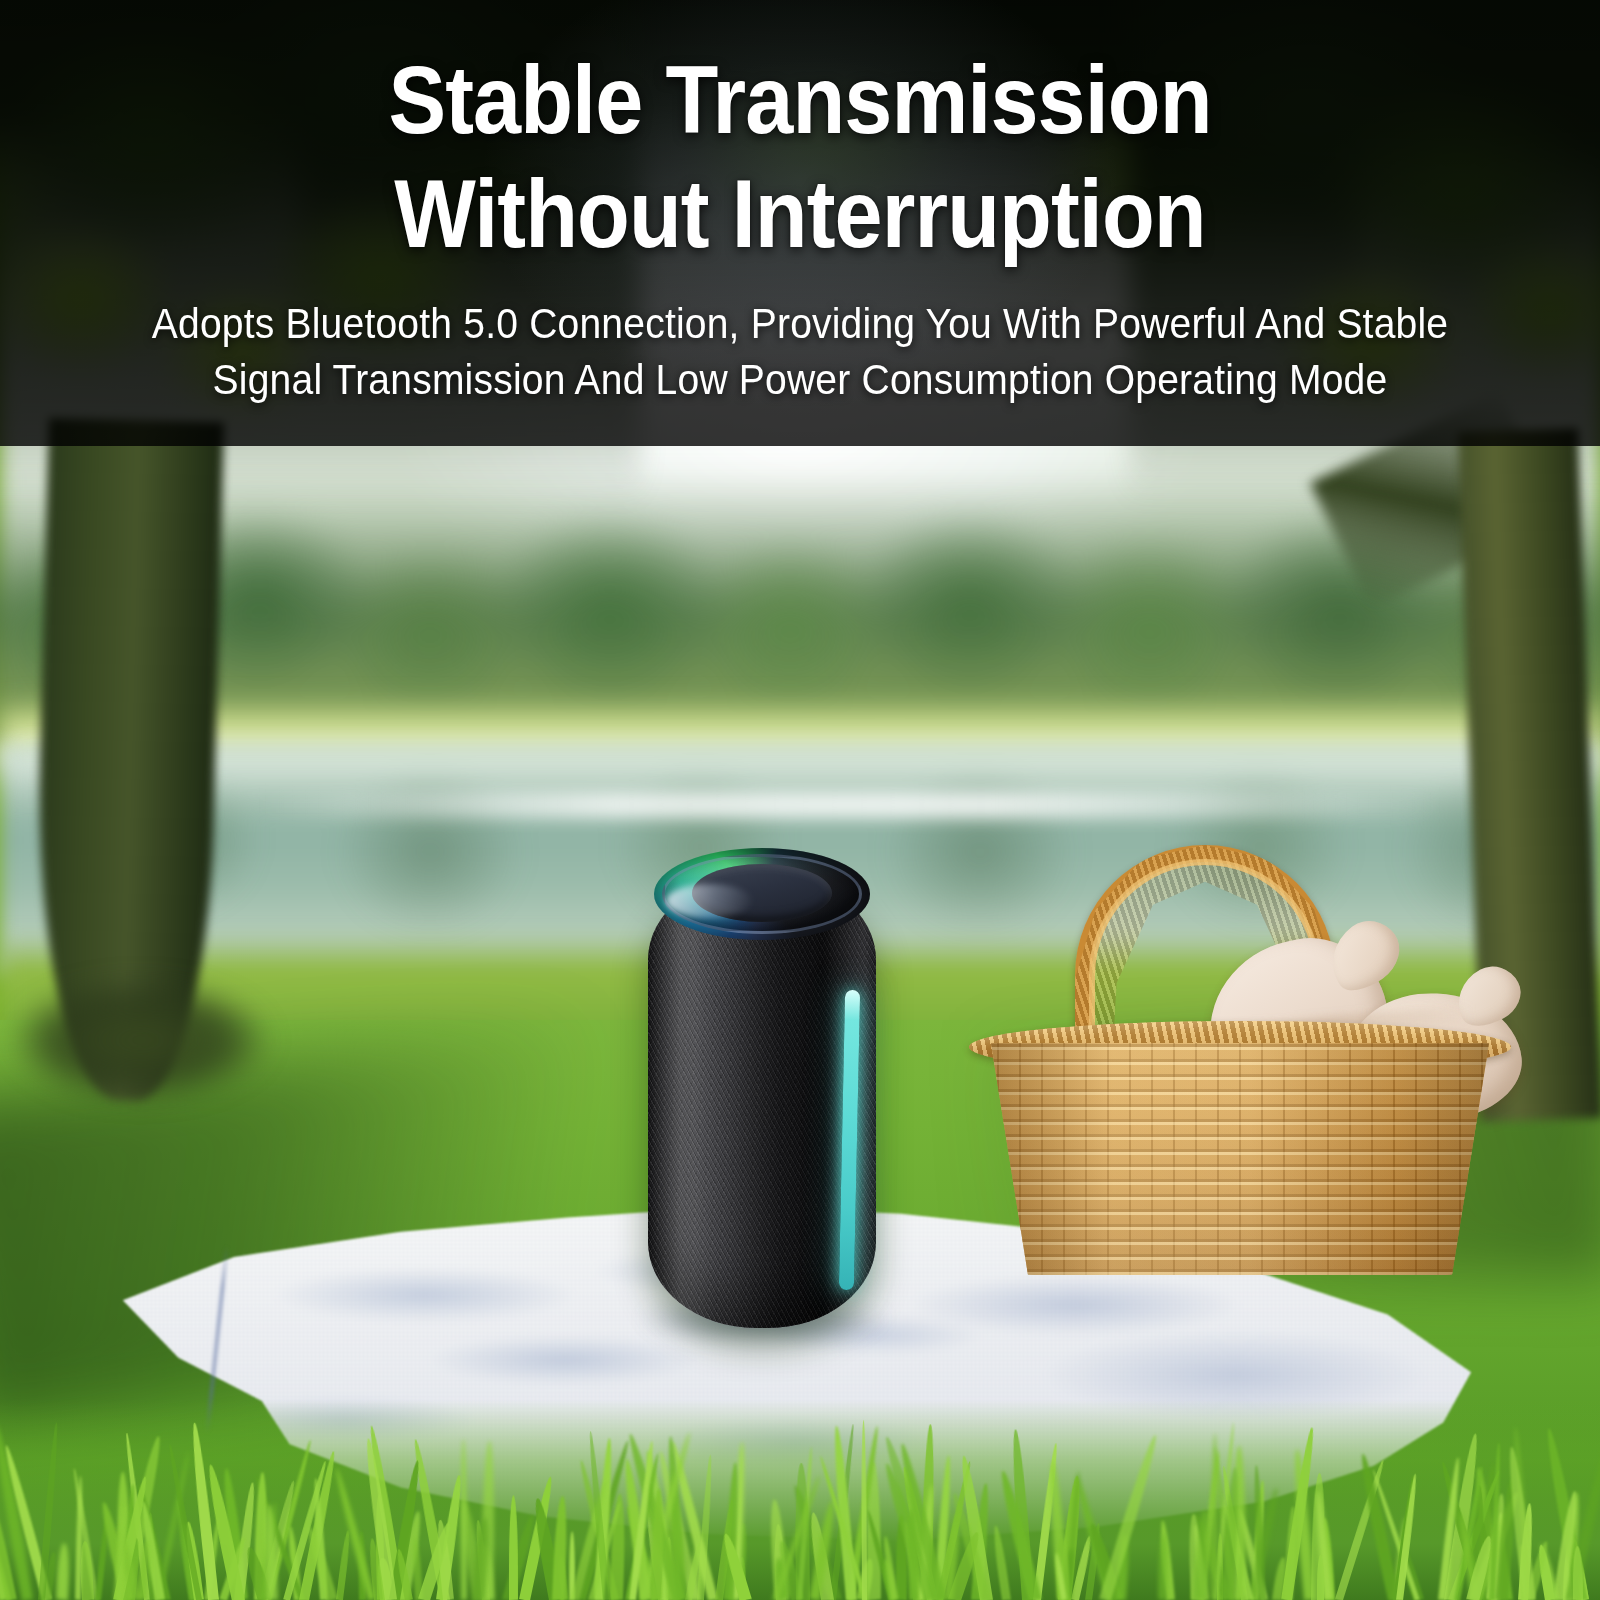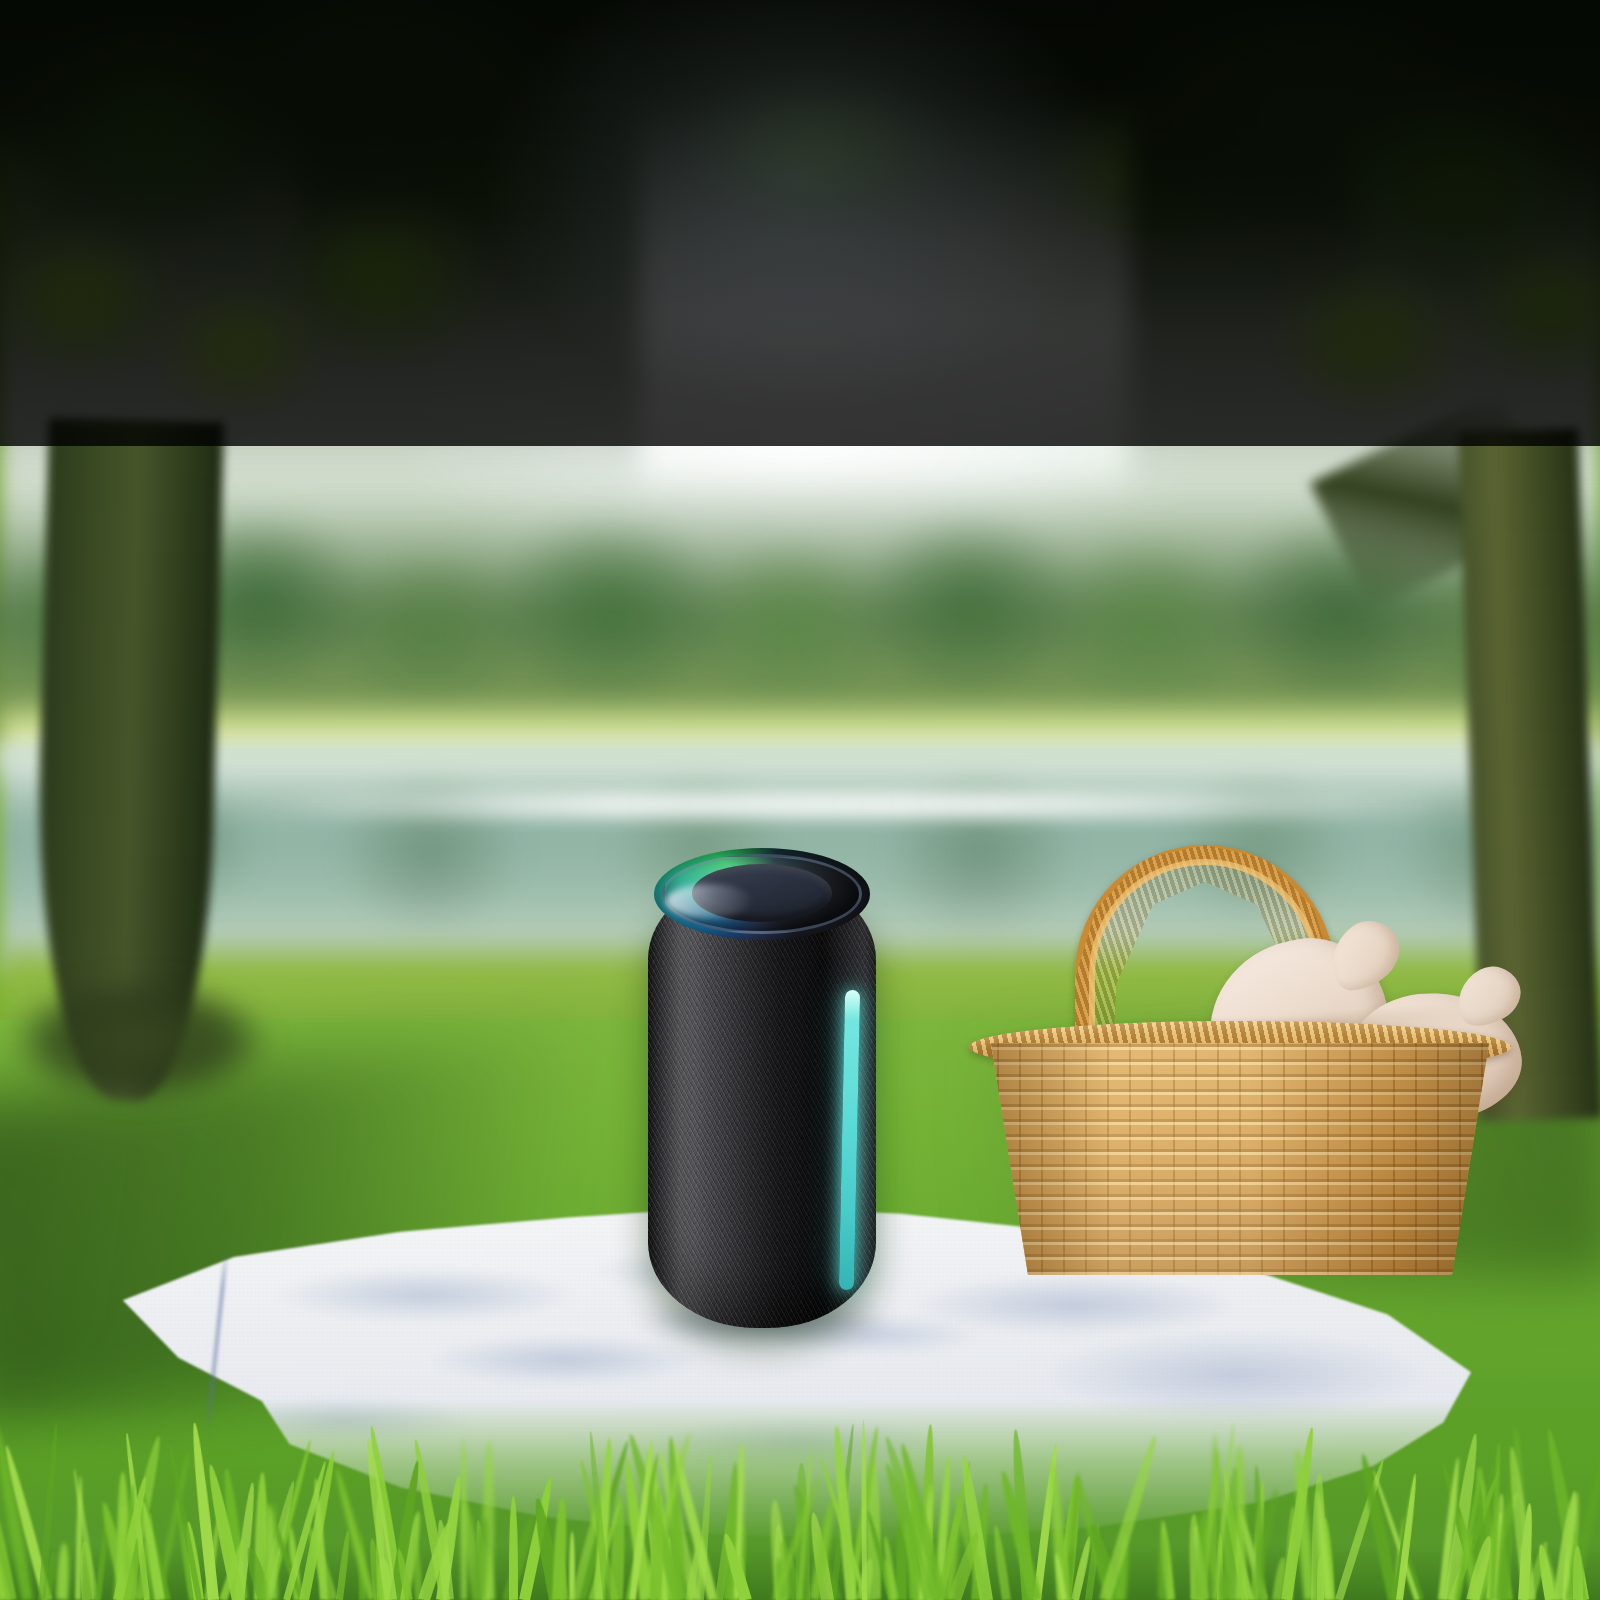--- a/index.html
+++ b/index.html
@@ -732,14 +732,20 @@
         <div class="blade" style="left: 137.39px; height: 59.8924px; width: 10.1289px; background: rgb(127, 196, 47); transform: rotate(-0.9deg) skewX(-4.5deg); opacity: 0.81; filter: blur(1.9px);"></div>
         <div class="blade" style="left: 195.937px; height: 156.623px; width: 5.54418px; background: rgb(95, 166, 33); transform: rotate(-4deg) skewX(6.6deg); opacity: 0.7; filter: blur(0.2px);"></div>
         <div class="blade" style="left: 5.50597px; height: 112.425px; width: 11.0479px; background: rgb(127, 196, 47); transform: rotate(-11.6deg) skewX(0.2deg); opacity: 0.8; filter: blur(1.2px);"></div>
       </div>
 
   </div>
 
   <div class="hdr-scrim"></div>
   <div class="hdr-scrim-tint"></div>
 
+  <div class="hdr-text">
+    <div class="title l1">Stable Transmission</div>
+    <div class="title l2">Without Interruption</div>
+    <div class="subtitle s1">Adopts Bluetooth 5.0 Connection, Providing You With Powerful And Stable</div>
+    <div class="subtitle s2">Signal Transmission And Low Power Consumption Operating Mode</div>
+  </div>
 
 </div>
 
 </body></html>

